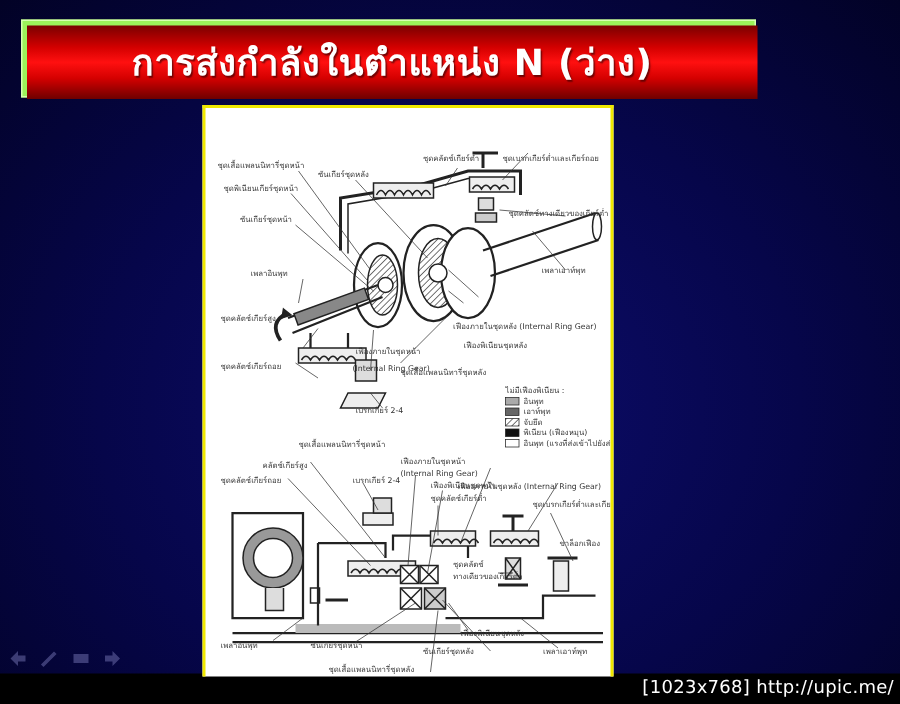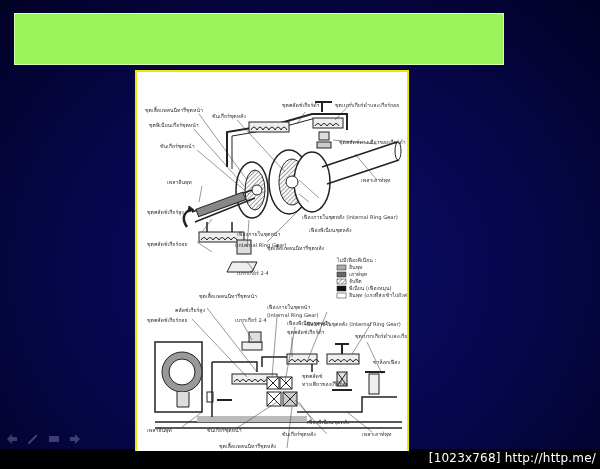--- a/index.html
+++ b/index.html
@@ -40,20 +40,23 @@
   .watermark {
     position:absolute; right:4px; top:451px; color:#fff;
     font-size:12px; font-family:"DejaVu Sans", sans-serif; letter-spacing:0.2px;
   }
 </style>
 </head>
 <body>
 
 <div class="slide">
   <div class="title-shadow"></div>
+  <div class="title-bar">
+    <span class="title-text">การส่งกำลังในตำแหน่ง N (ว่าง)</span>
+  </div>
 
   <div class="image-panel">
     <svg width="270" height="379" viewBox="0 0 270 379" xmlns="http://www.w3.org/2000/svg">
 
       <g stroke="#222" fill="none" stroke-width="1">
 
         <path d="M90 95 L90 60 L140 52 L175 42 L210 42 L210 58" stroke-width="2"></path>
         <path d="M95 97 L95 64 L142 56 L175 47 L205 47" stroke-width="1"></path>
 
         <rect x="112" y="50" width="40" height="10" fill="#eee"></rect>
@@ -247,13 +250,13 @@
         </svg>
     </span>
     <span>
       <svg width="12" height="12" viewBox="0 0 12 12">
           <path d="M11 6 L6 1 L6 4 L1 4 L1 8 L6 8 L6 11 Z" fill="#6a6aa8"></path>
         </svg>
     </span>
   </div>
 </div>
 
-<div class="watermark">[1023x768] http://http.me/</div>
+<div class="watermark">[1023x768] http://upic.me/</div>
 
 </body></html>

